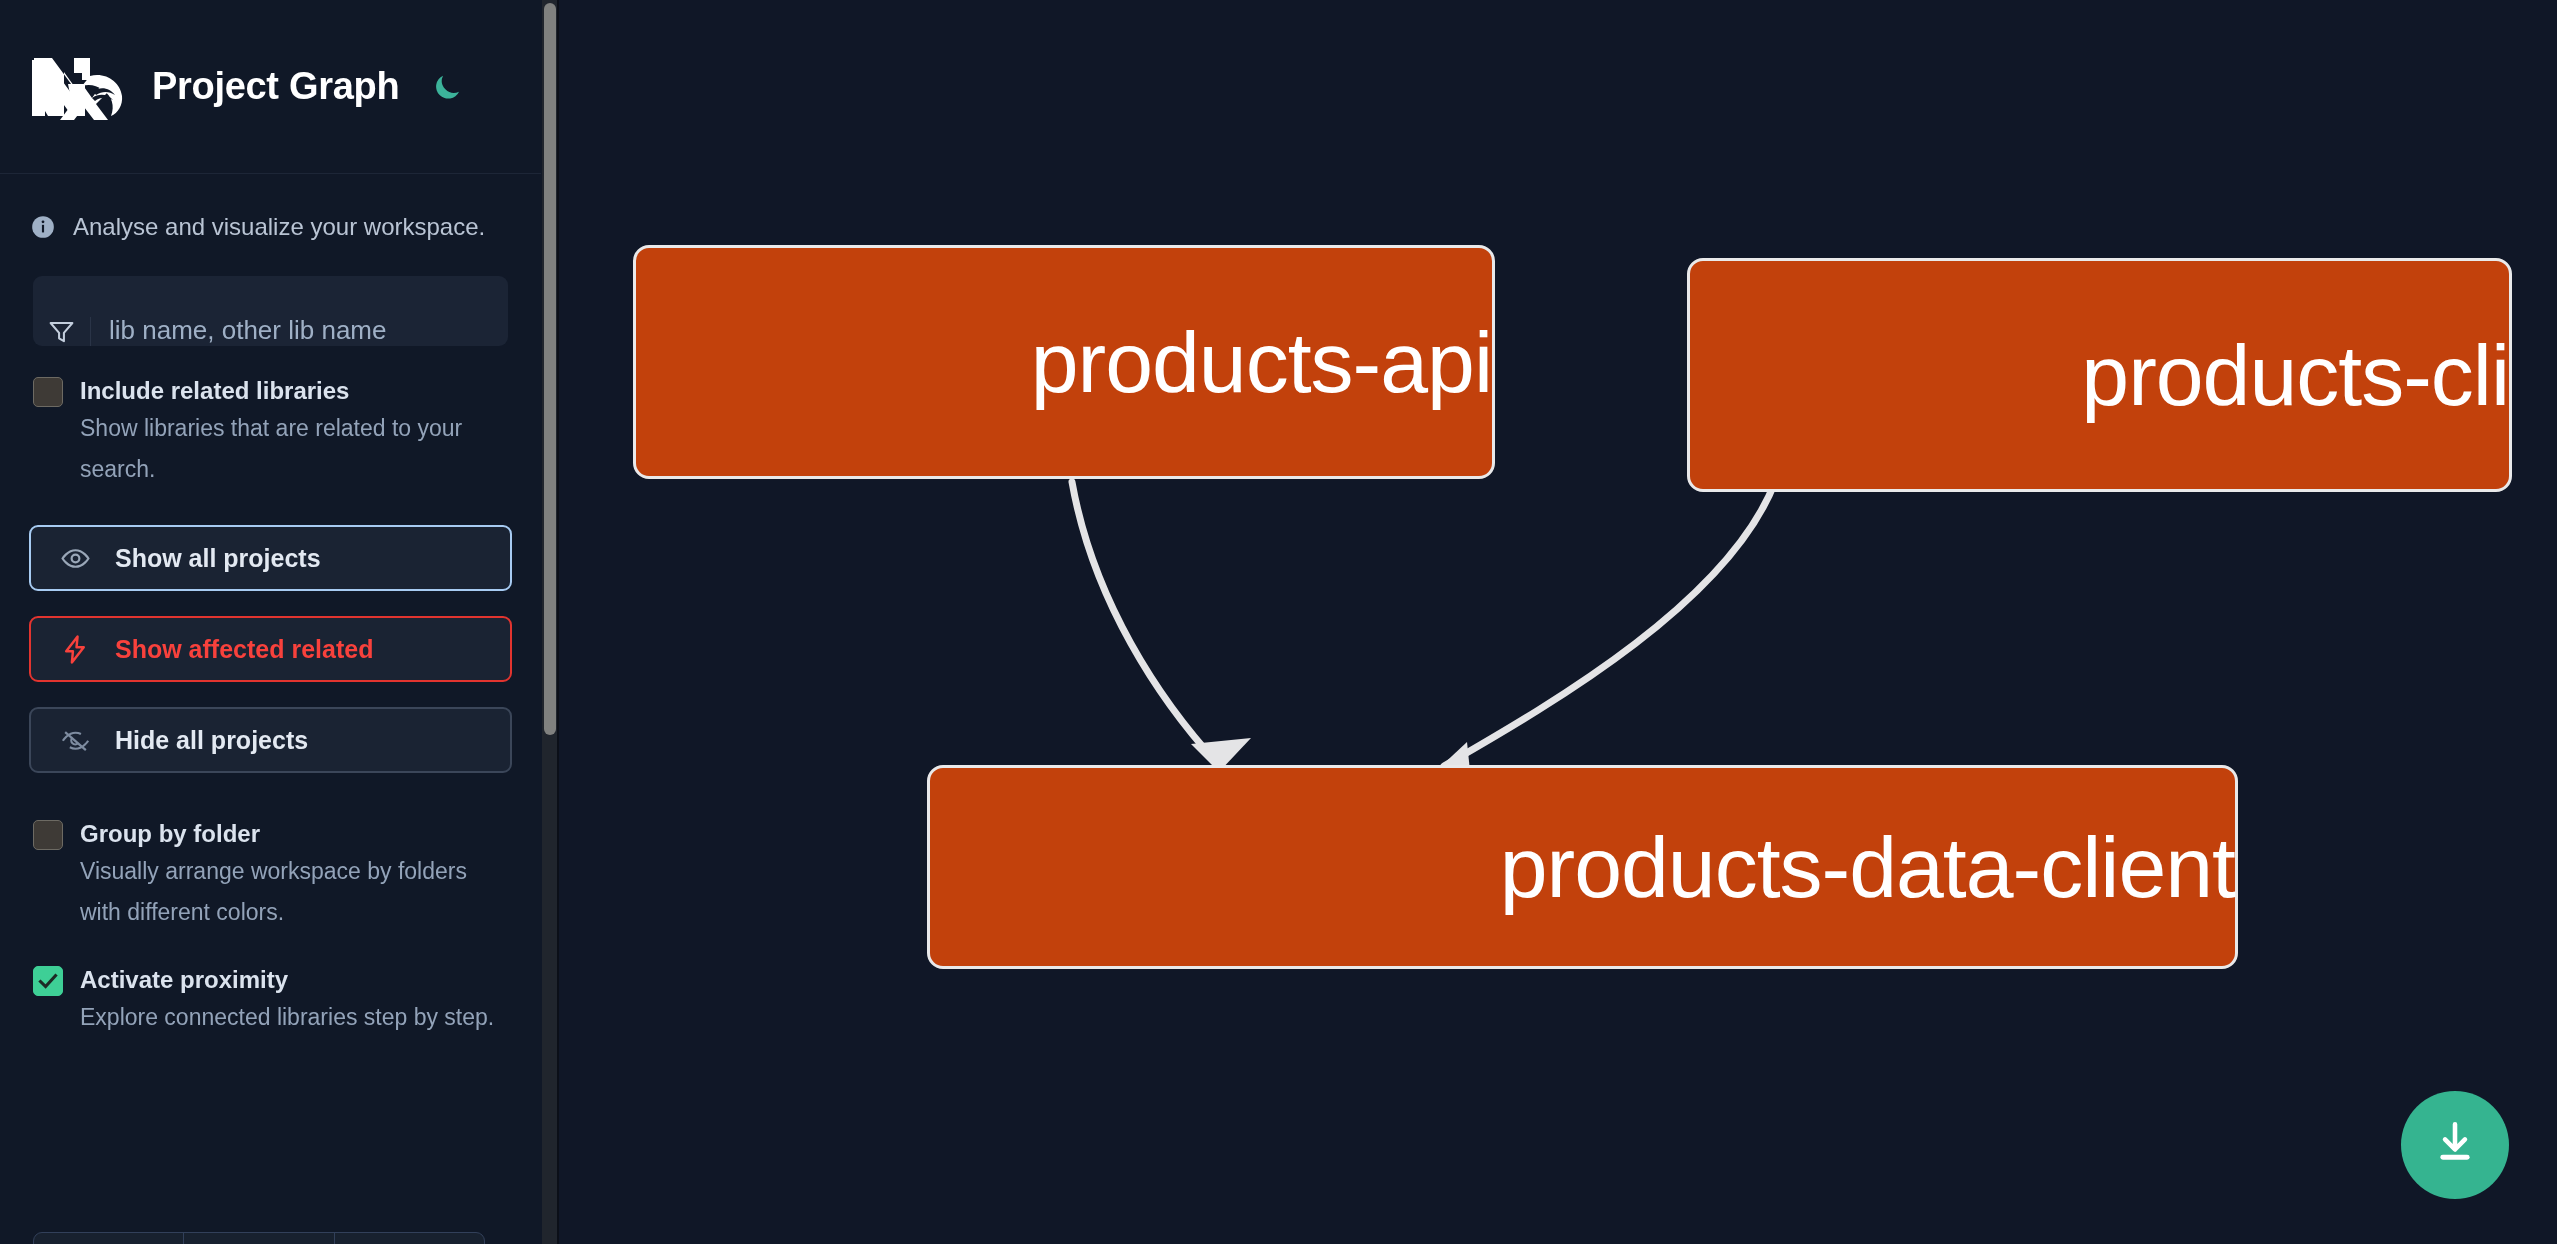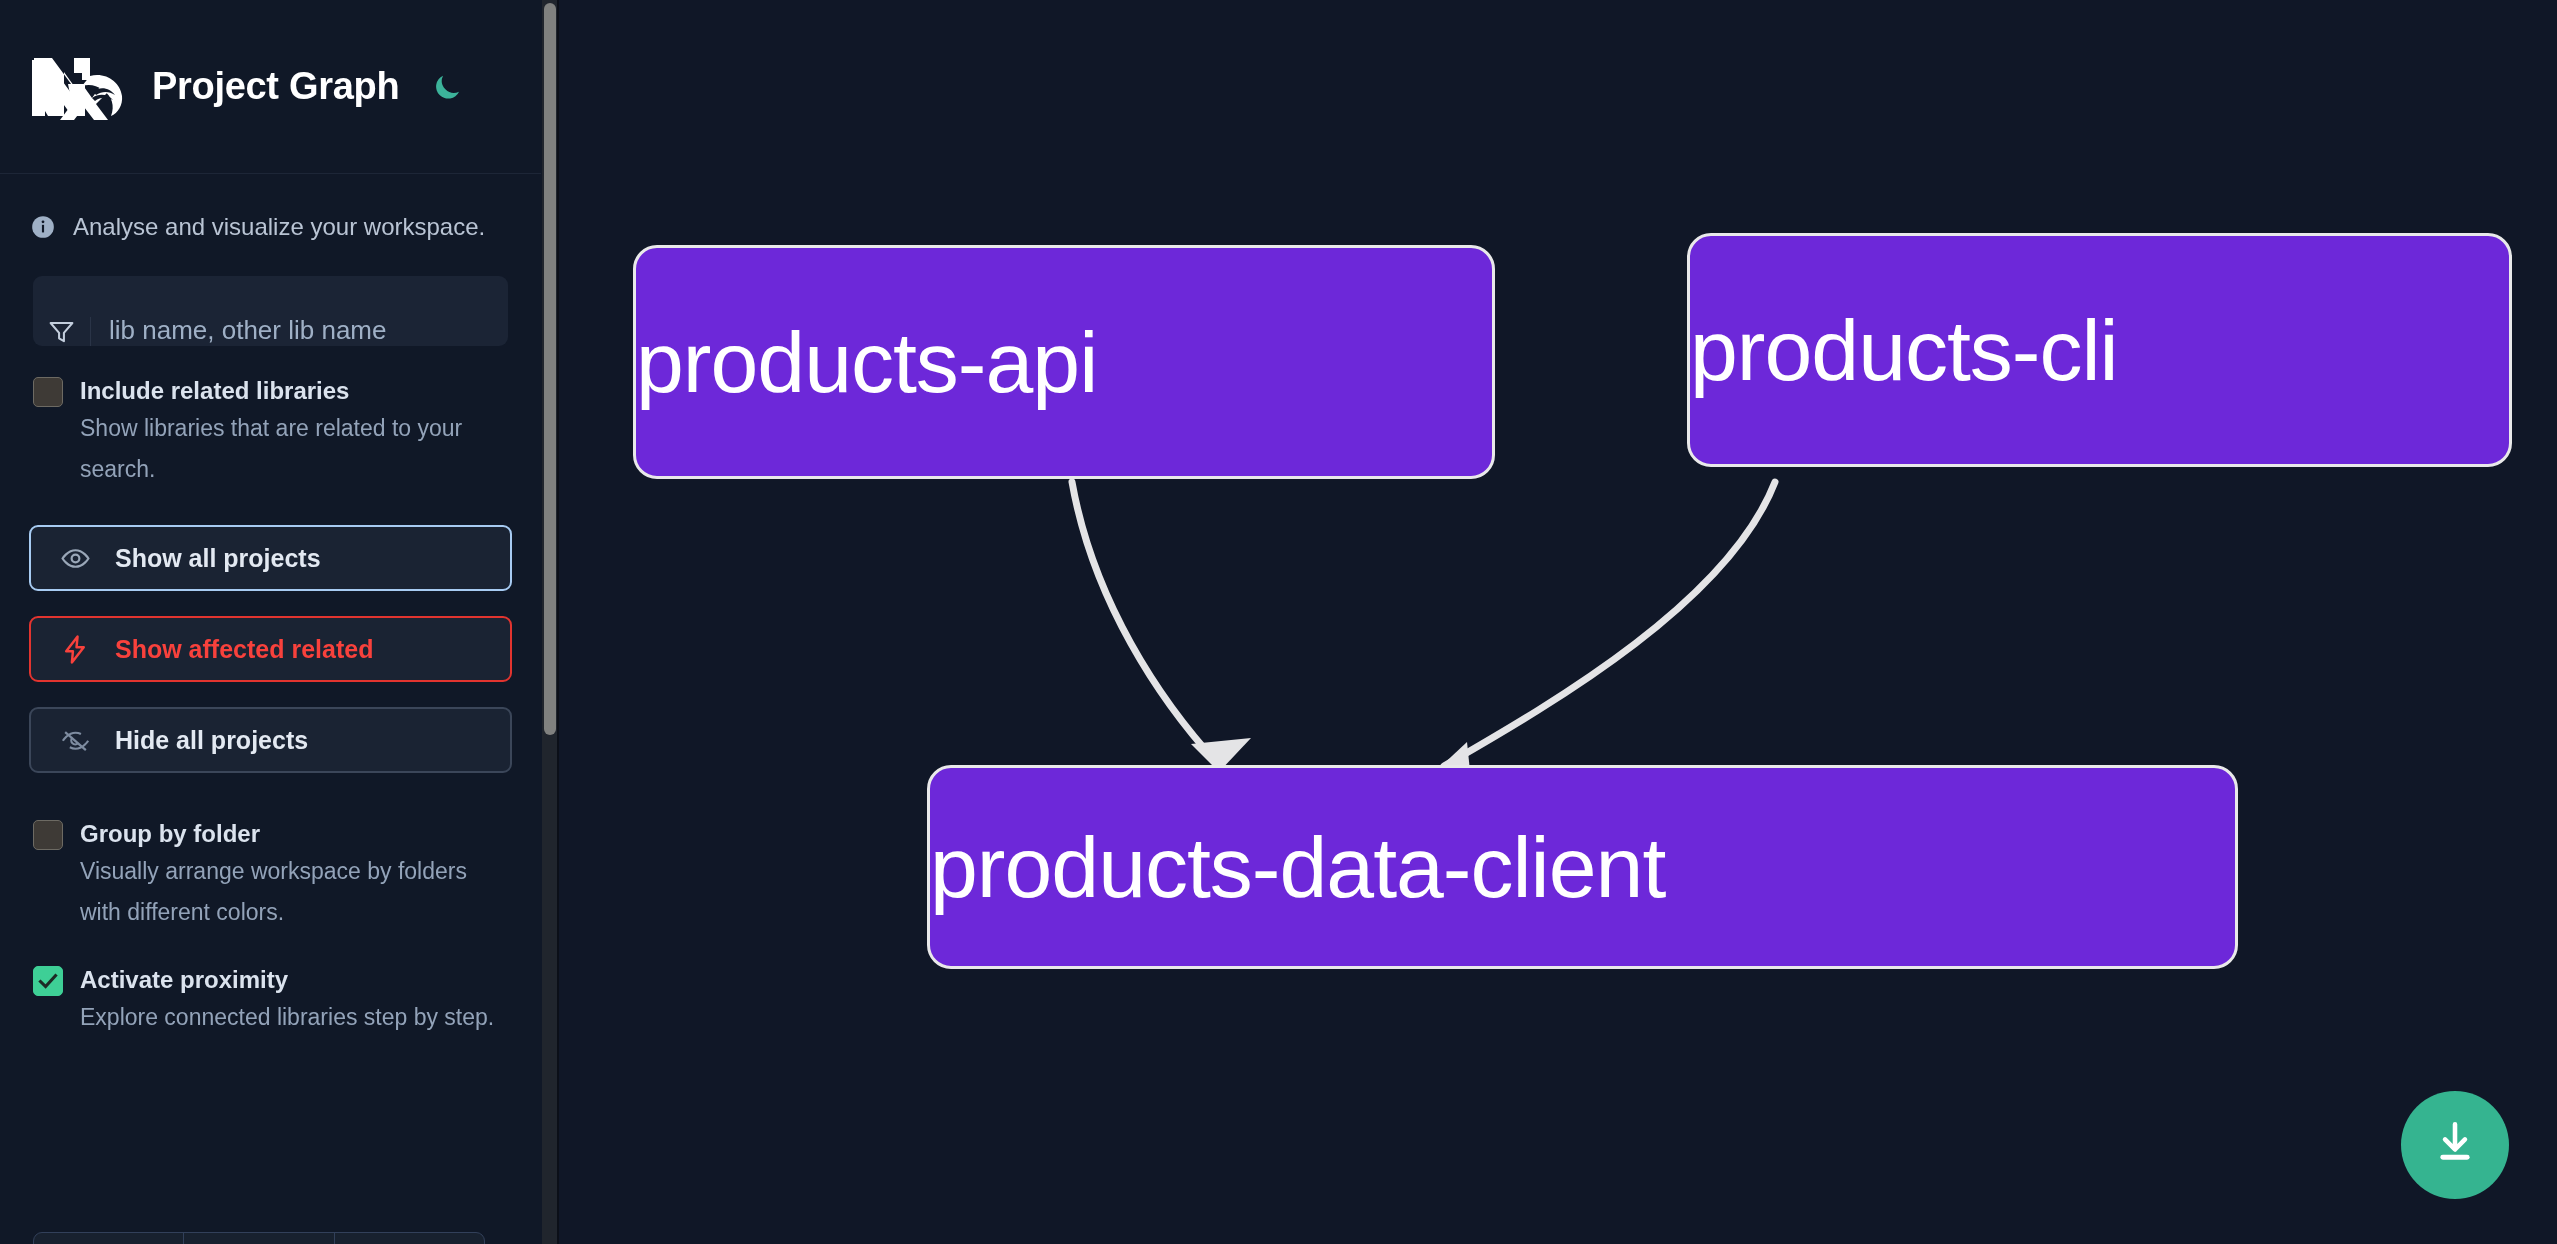--- a/index.html
+++ b/index.html
@@ -199,26 +199,26 @@
   #canvas {
     position: relative;
     flex: 1 1 auto;
     height: 1244px;
     background: #101727;
     overflow: hidden;
   }
   #edges { position: absolute; inset: 0; width: 100%; height: 100%; }
   .node {
     position: absolute;
-    background: #6d28d9;
+    background: #c2410c;
     border: 3px solid #e9e9ea;
-    border-radius: 24px;
+    border-radius: 16px;
     display: flex;
     align-items: center;
-    justify-content: flex-start;
+    justify-content: flex-end;
     cursor: pointer;
   }
   .node-label {
     color: #ffffff;
     font-weight: 400;
     letter-spacing: -1px;
     white-space: nowrap;
   }
   .fab {
     position: absolute;
@@ -371,21 +371,21 @@
       </g>
       <g>
         <path id="edge-path-1" fill="none" stroke="#e4e4e6" stroke-width="7" stroke-linecap="round" d="M 1216,482 C 1170,600 1000,700 885,766"></path>
         <path id="edge-arrow-1" fill="#e4e4e6" d="M 878,770 L 908,742 L 914,800 Z"></path>
       </g>
     </svg>
 
     <div class="node" id="node-0" style="left: 74px; top: 245px; width: 862px; height: 234px;">
       <span class="node-label" style="font-size: 86px;">products-api</span>
     </div>
-    <div class="node" id="node-1" style="left: 1128px; top: 233px; width: 825px; height: 234px;">
+    <div class="node" id="node-1" style="left: 1128px; top: 258px; width: 825px; height: 234px;">
       <span class="node-label" style="font-size: 86px;">products-cli</span>
     </div>
     <div class="node" id="node-2" style="left: 368px; top: 765px; width: 1311px; height: 204px;">
       <span class="node-label" style="font-size: 86px;">products-data-client</span>
     </div>
 
     <div class="fab">
       <span>
         <svg viewBox="0 0 24 24" width="52" height="52" aria-hidden="true">
           <path d="M12 3.4 V14.4 M7.4 10.3 L12 15 L16.6 10.3" fill="none" stroke="#ffffff" stroke-width="2.1" stroke-linecap="round" stroke-linejoin="round"></path>

